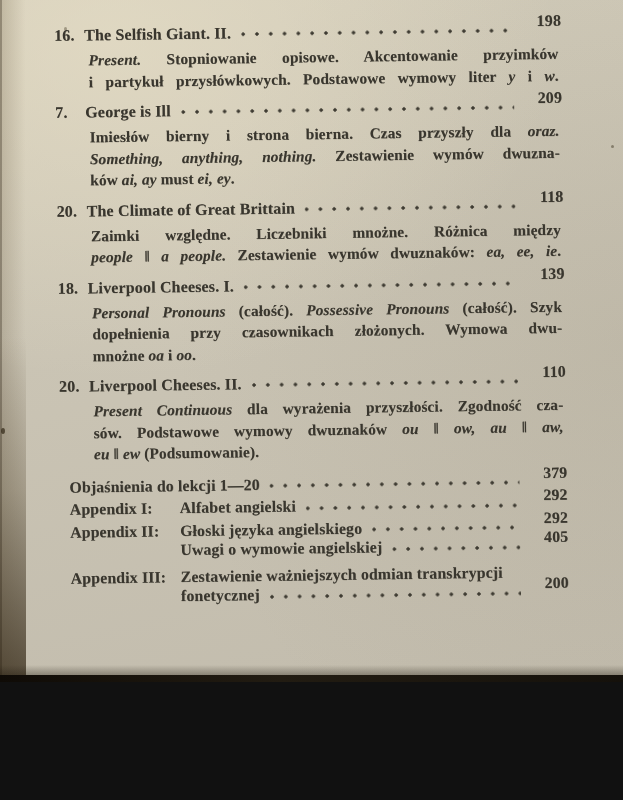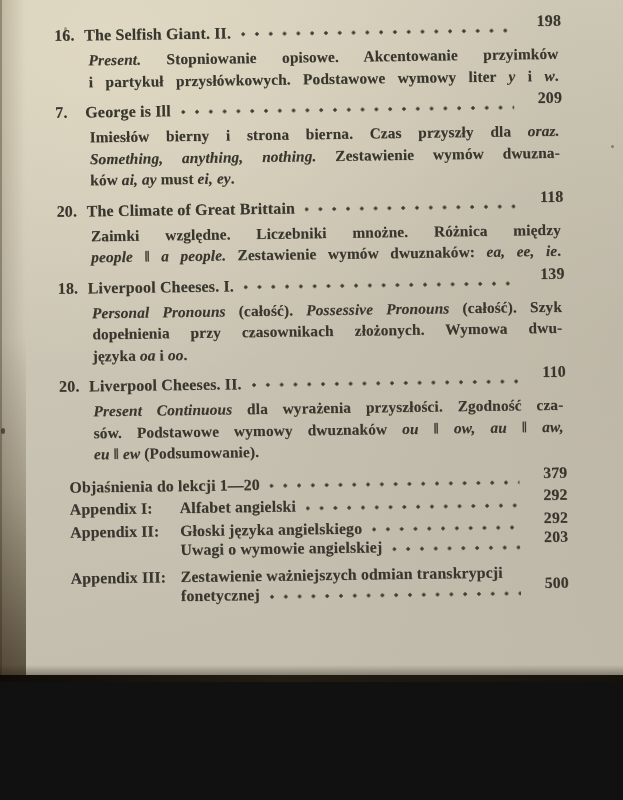--- a/index.html
+++ b/index.html
@@ -97,21 +97,21 @@
         </div>
         <div class="trow">
           <span class="num">18.</span>
           <span class="ttl">Liverpool Cheeses. I.</span>
           <span class="dots"></span>
           <span class="pg">139</span>
         </div>
         <div class="desc">
           <div class="dline"><span class="it">Personal Pronouns</span><span> (całość). </span><span class="it">Possessive Pronouns</span><span> (całość). Szyk</span></div>
           <div class="dline"><span>dopełnienia przy czasownikach złożonych. Wymowa dwu-</span></div>
-          <div class="dline nfull"><span>języka </span><span class="it">oa</span><span> i </span><span class="it">oo</span><span>.</span></div>
+          <div class="dline nfull"><span>mnożne </span><span class="it">oa</span><span> i </span><span class="it">oo</span><span>.</span></div>
         </div>
         <div class="trow">
           <span class="num">20.</span>
           <span class="ttl">Liverpool Cheeses. II.</span>
           <span class="dots"></span>
           <span class="pg">110</span>
         </div>
         <div class="desc">
           <div class="dline"><span class="it">Present Continuous</span><span> dla wyrażenia przyszłości. Zgodność cza-</span></div>
           <div class="dline"><span>sów. Podstawowe wymowy dwuznaków </span><span class="it">ou ‖ ow, au ‖ aw,</span></div>
@@ -142,34 +142,34 @@
           <span class="bmlabel">Appendix II:</span>
           <div class="bmlines">
             <div class="bmline">
               <span class="bmtext">Głoski języka angielskiego</span>
               <span class="dots"></span>
               <span class="pg">292</span>
             </div>
             <div class="bmline">
               <span class="bmtext">Uwagi o wymowie angielskiej</span>
               <span class="dots"></span>
-              <span class="pg">203</span>
+              <span class="pg">405</span>
             </div>
           </div>
         </div>
         <div class="bmrow">
           <span class="bmlabel">Appendix III:</span>
           <div class="bmlines">
             <div class="bmline">
               <span class="bmtext">Zestawienie ważniejszych odmian transkrypcji</span>
             </div>
             <div class="bmline">
               <span class="bmtext">fonetycznej</span>
               <span class="dots"></span>
-              <span class="pg">500</span>
+              <span class="pg">200</span>
             </div>
           </div>
         </div>
       </div>
   </div>
 
   <div class="bottom-fade"></div>
   <div class="bottom-edge"></div>
 </div>
 

